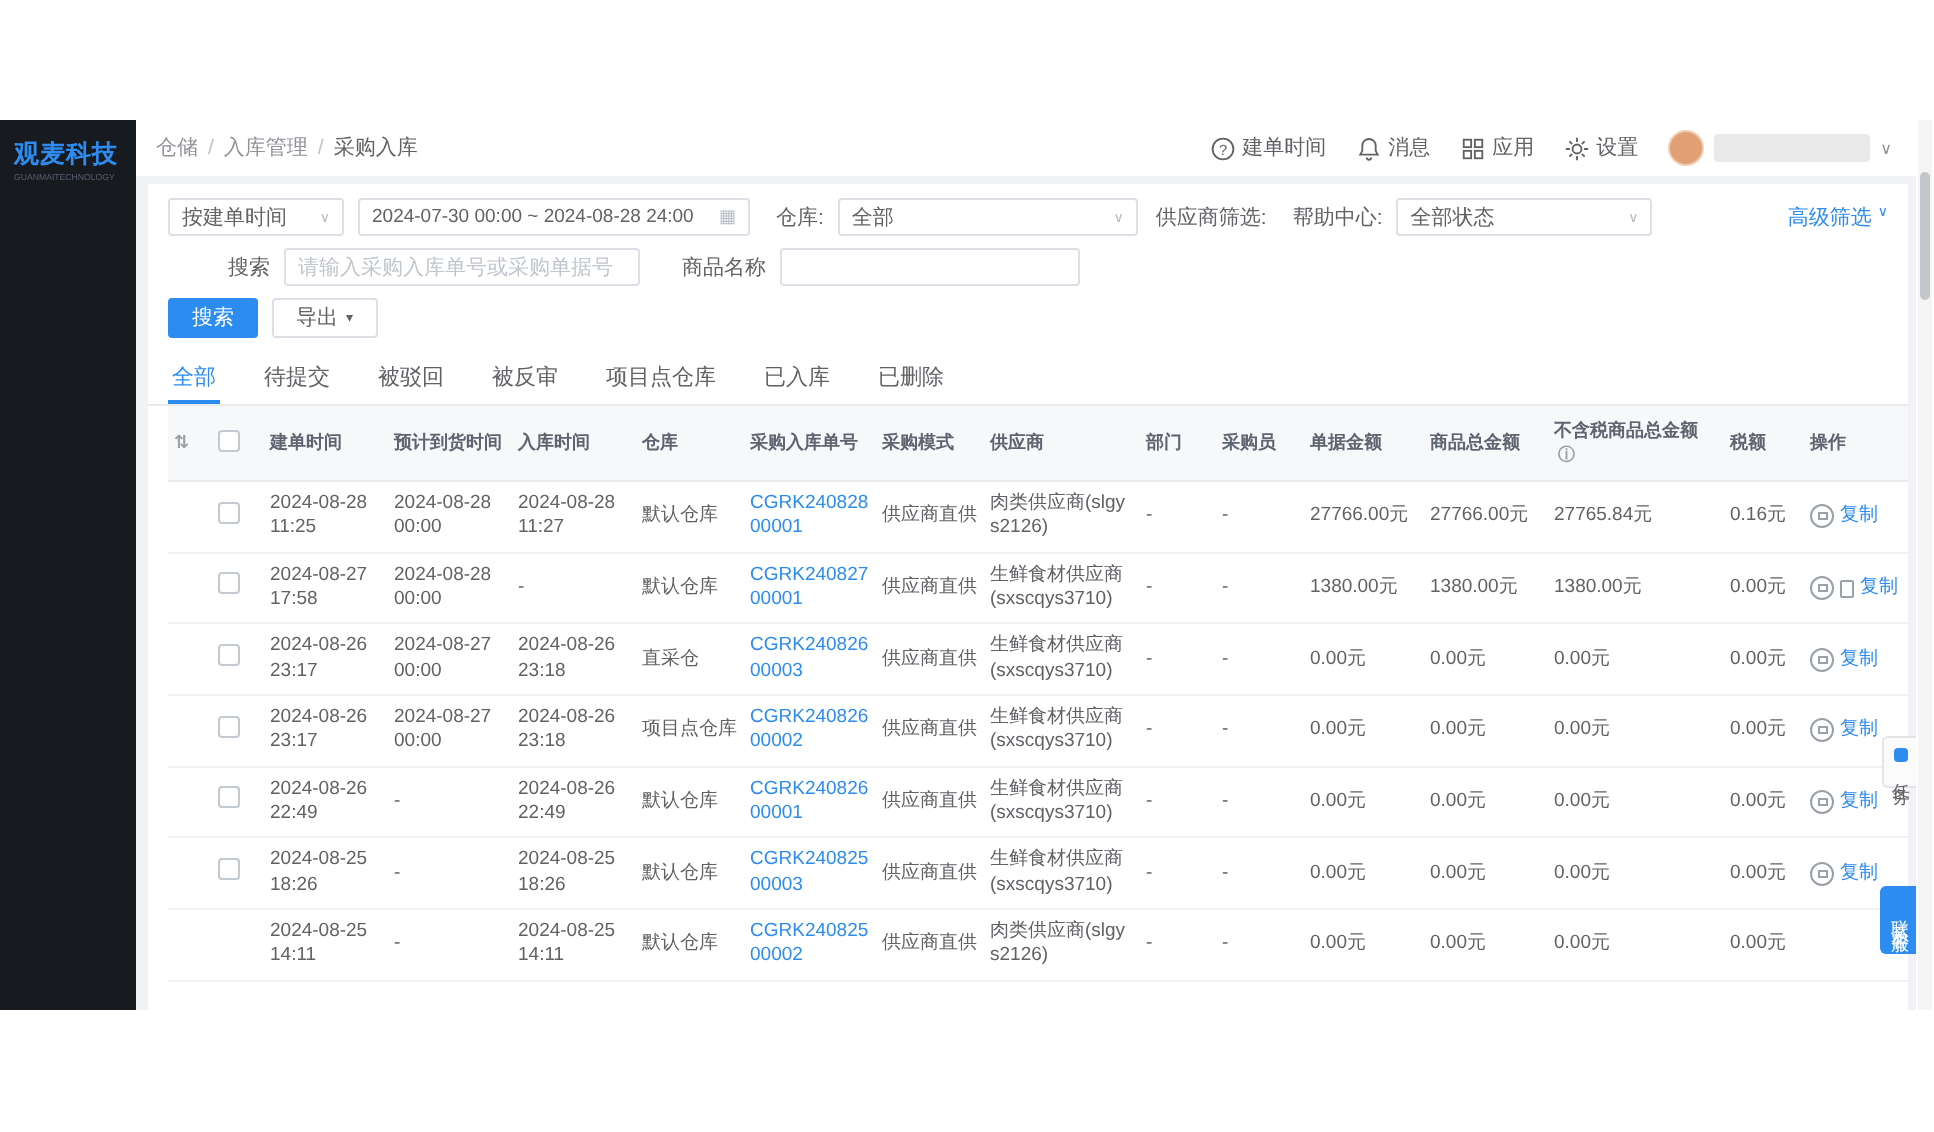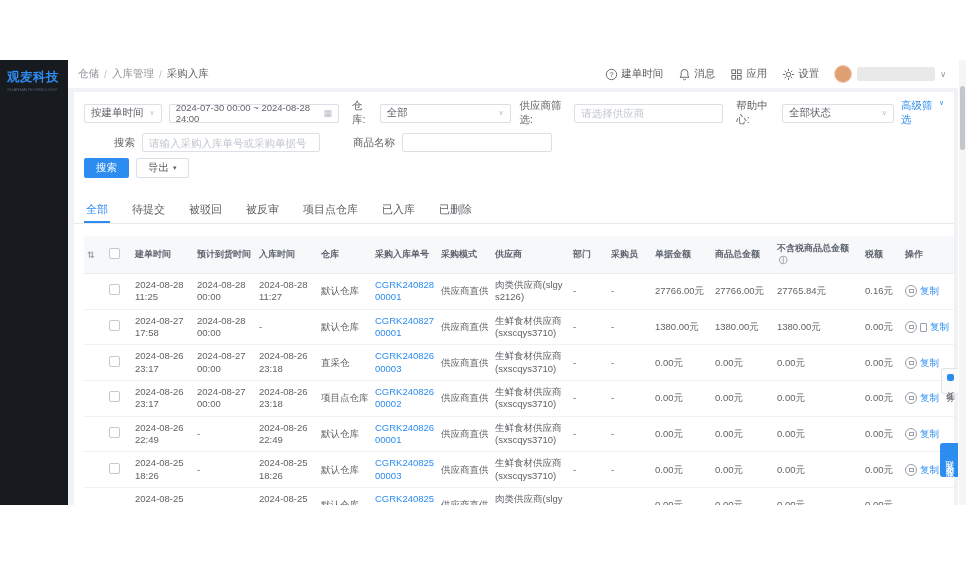--- a/index.html
+++ b/index.html
@@ -30,21 +30,21 @@
   .crumb .sep { color:#c0c4cc; }
   .crumb .cur { color:#606266; }
   .topbar-right { margin-left:auto; display:flex; align-items:center; gap:15px; font-size:10.5px; color:#606266; }
   .tb-act { display:flex; align-items:center; gap:3px; cursor:pointer; }
   .tb-act svg { display:block; }
   .user { display:flex; align-items:center; gap:5px; cursor:pointer; }
   .avatar { width:18px; height:18px; border-radius:50%; background:#e0a074; border:1px solid #f0cdb4; }
   .user-blur { width:78px; height:14px; border-radius:2px; background:#e9e9e9; }
   .user-caret { font-size:8px; color:#909399; }
 
-  .content { flex:1; min-height:0; background:#fff; margin:4px 4px 0 6px; display:flex; flex-direction:column; overflow:hidden;gap:12px; }
+  .content { flex:1; min-height:0; background:#fff; margin:4px 4px 0 6px; display:flex; flex-direction:column; overflow:hidden; }
 
   
   .filters { padding:7px 10px 0 10px; flex:none; }
   .frow { display:flex; align-items:center; gap:7px; margin-bottom:6px; font-size:10.5px; color:#606266; }
   .ctrl { height:19px; border:1px solid #dcdfe6; border-radius:2px; background:#fff;
     display:inline-flex; align-items:center; gap:5px; padding:0 6px; font-size:10.5px; color:#606266; cursor:pointer; }
   .caret { font-size:7px; color:#b8bdc5; margin-left:auto; }
   input.text { height:19px; border:1px solid #dcdfe6; border-radius:2px; padding:0 6px;
     font-size:10.5px; color:#606266; font-family:inherit; outline:none; }
   input.text::placeholder { color:#c0c6cd; }
@@ -215,35 +215,34 @@
           <span class="ctrl" style="width:196px">
             <span style="font-size:9.5px">2024-07-30 00:00 ~ 2024-08-28 24:00</span>
             <span class="caret" style="font-size:9px">▦</span>
           </span>
           <span style="margin-left:6px">仓库:</span>
           <span class="ctrl" style="width:150px">
             <span>全部</span>
             <span class="caret">∨</span>
           </span>
           <span style="margin-left:2px">供应商筛选:</span>
-          <input class="text" style="width: 150px;" placeholder="请选择供应商">
           <span style="margin-left:6px">帮助中心:</span>
           <span class="ctrl" style="width:128px">
             <span>全部状态</span>
             <span class="caret">∨</span>
           </span>
           <span class="adv-link">
             <span>高级筛选</span>
             <span class="caret">∨</span>
           </span>
         </div>
         <div class="frow">
           <span style="margin-left:30px">搜索</span>
           <input class="text" style="width: 178px;" placeholder="请输入采购入库单号或采购单据号">
-          <span style="margin-left:26px">商品名称</span>
+          <span style="margin-left:14px">商品名称</span>
           <input class="text" style="width: 150px;">
         </div>
         <div class="frow">
           <button class="btn primary">搜索</button>
           <button class="btn plain">
             <span>导出</span>
             <span class="caret">▾</span>
           </button>
         </div>
       </div>

